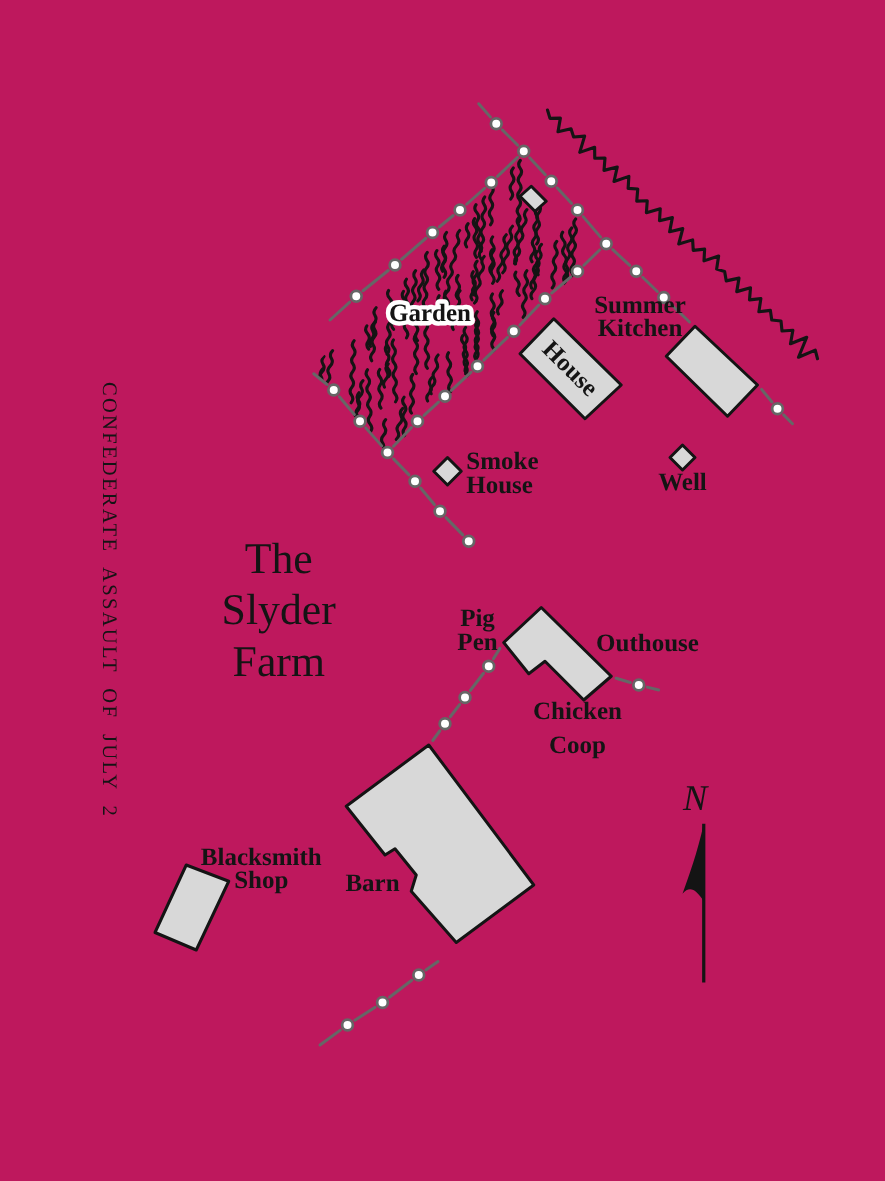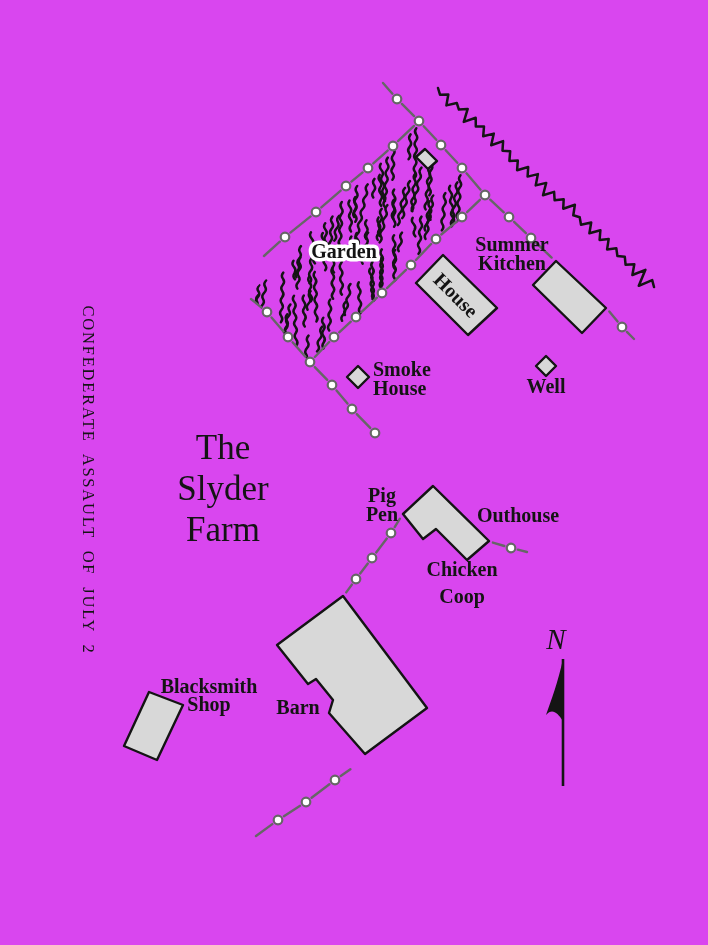--- a/index.html
+++ b/index.html
@@ -1,16 +1,16 @@
 <!DOCTYPE html>
 <html><head>
 <meta charset="utf-8">
 <style>
   html,body{margin:0;padding:0;background:#ffffff;}
-  .page{position:relative;width:708px;height:945px;background:#d946ef;overflow:hidden;}
+  .page{position:relative;width:708px;height:945px;background:#be185d;overflow:hidden;}
   svg{display:block;}
   svg text{font-family:"Liberation Serif","DejaVu Serif",serif;fill:#141414;}
   .title{font-size:35px;}
   .caption{font-size:16.5px;letter-spacing:1.8px;word-spacing:6px;}
   .north{font-size:29px;font-style:italic;}
   .map-label{font-size:20px;font-weight:bold;}
   .halo{paint-order:stroke;stroke:#ffffff;stroke-width:7px;stroke-linejoin:round;}
   .fence-dash{stroke:#666666;stroke-width:2.4;stroke-linecap:round;}
   .fence-post{fill:#ffffff;stroke:#666666;stroke-width:2.2;}
   .building{fill:#d8d8d8;stroke:#141414;stroke-width:2.4;stroke-linejoin:round;}

